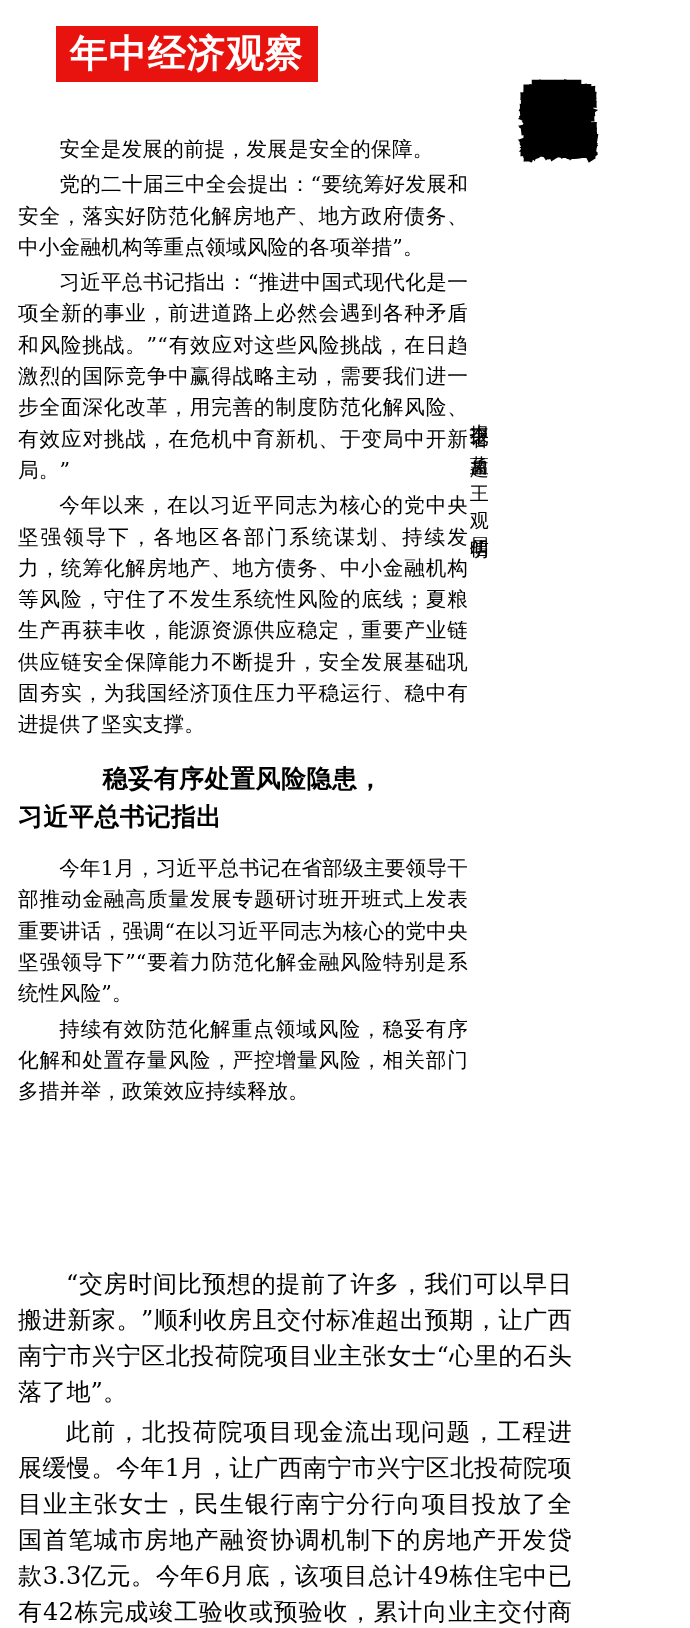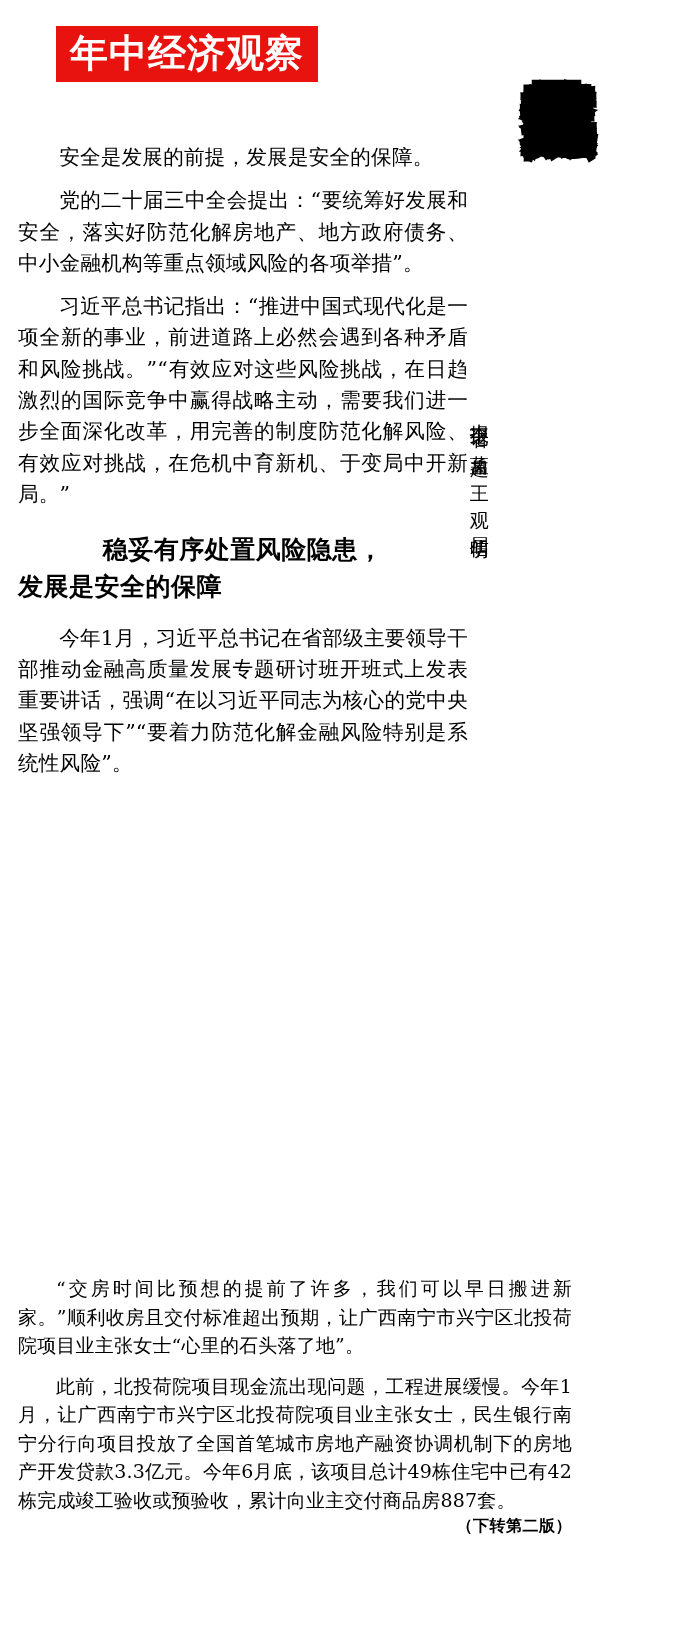--- a/index.html
+++ b/index.html
@@ -80,49 +80,49 @@
     white-space: nowrap;
   }
   
   .body-col {
     position: absolute;
     left: 18px;
     top: 130px;
     width: 450px;
   }
   p.para {
-    margin: 12px 0 1px 0;
+    margin: 4px 0 1px 0;
     font-size: 20.6px;
     line-height: 1.52;
     text-align: justify;
     text-justify: inter-ideograph;
     text-indent: 2em;
     letter-spacing: 0.2px;
   }
   h2.subhead {
     font-family: "DejaVu Sans", "Liberation Sans", sans-serif;
     font-weight: bold;
     font-size: 25px;
     line-height: 1.45;
     margin: 22px 0 18px 0;
     text-align: justify;
     text-justify: inter-ideograph;
     letter-spacing: 0.5px;
   }
-  h2.subhead .l1 { display: block; text-align: center; }
+  h2.subhead .l1 { display: block; text-align: center; font-family: Liberation Mono, monospace; }
   h2.subhead .l2 { display: block; text-align: left; }
   
   .wide-block {
     position: absolute;
     left: 18px;
     top: 1262px;
     width: 554px;
   }
   .wide-block p.para {
-    font-size: 19px;
+    font-size: 24px;
     line-height: 1.5;
   }
   .continue {
     font-family: Liberation Sans, sans-serif;
     font-weight: bold;
     font-size: 16px;
     text-align: right;
     margin-top: 2px;
     letter-spacing: 0.5px;
   }
@@ -145,27 +145,29 @@
   
   <div class="byline-col">
     <span class="byline-text">本报记者 葛孟超 王 观 屈信明</span>
   </div>
 
   
   <div class="body-col">
     <p class="para">安全是发展的前提，发展是安全的保障。</p>
     <p class="para">党的二十届三中全会提出：“要统筹好发展和安全，落实好防范化解房地产、地方政府债务、中小金融机构等重点领域风险的各项举措”。</p>
     <p class="para">习近平总书记指出：“推进中国式现代化是一项全新的事业，前进道路上必然会遇到各种矛盾和风险挑战。”“有效应对这些风险挑战，在日趋激烈的国际竞争中赢得战略主动，需要我们进一步全面深化改革，用完善的制度防范化解风险、有效应对挑战，在危机中育新机、于变局中开新局。”</p>
+    <p class="para">今年以来，在以习近平同志为核心的党中央坚强领导下，各地区各部门系统谋划、持续发力，统筹化解房地产、地方债务、中小金融机构等风险，守住了不发生系统性风险的底线；夏粮生产再获丰收，能源资源供应稳定，重要产业链供应链安全保障能力不断提升，安全发展基础巩固夯实，为我国经济顶住压力平稳运行、稳中有进提供了坚实支撑。</p>
 
     <h2 class="subhead">
       <span class="l1">稳妥有序处置风险隐患，</span>
-      <span class="l2">发展是安全的保障</span>
+      <span class="l2">习近平总书记指出</span>
     </h2>
 
     <p class="para">今年1月，习近平总书记在省部级主要领导干部推动金融高质量发展专题研讨班开班式上发表重要讲话，强调“在以习近平同志为核心的党中央坚强领导下”“要着力防范化解金融风险特别是系统性风险”。</p>
+    <p class="para">持续有效防范化解重点领域风险，稳妥有序化解和处置存量风险，严控增量风险，相关部门多措并举，政策效应持续释放。</p>
   </div>
 
   
   <div class="wide-block">
     <p class="para">“交房时间比预想的提前了许多，我们可以早日搬进新家。”顺利收房且交付标准超出预期，让广西南宁市兴宁区北投荷院项目业主张女士“心里的石头落了地”。</p>
     <p class="para">此前，北投荷院项目现金流出现问题，工程进展缓慢。今年1月，让广西南宁市兴宁区北投荷院项目业主张女士，民生银行南宁分行向项目投放了全国首笔城市房地产融资协调机制下的房地产开发贷款3.3亿元。今年6月底，该项目总计49栋住宅中已有42栋完成竣工验收或预验收，累计向业主交付商品房887套。</p>
     <div class="continue">（下转第二版）</div>
   </div>
 
 </div>

